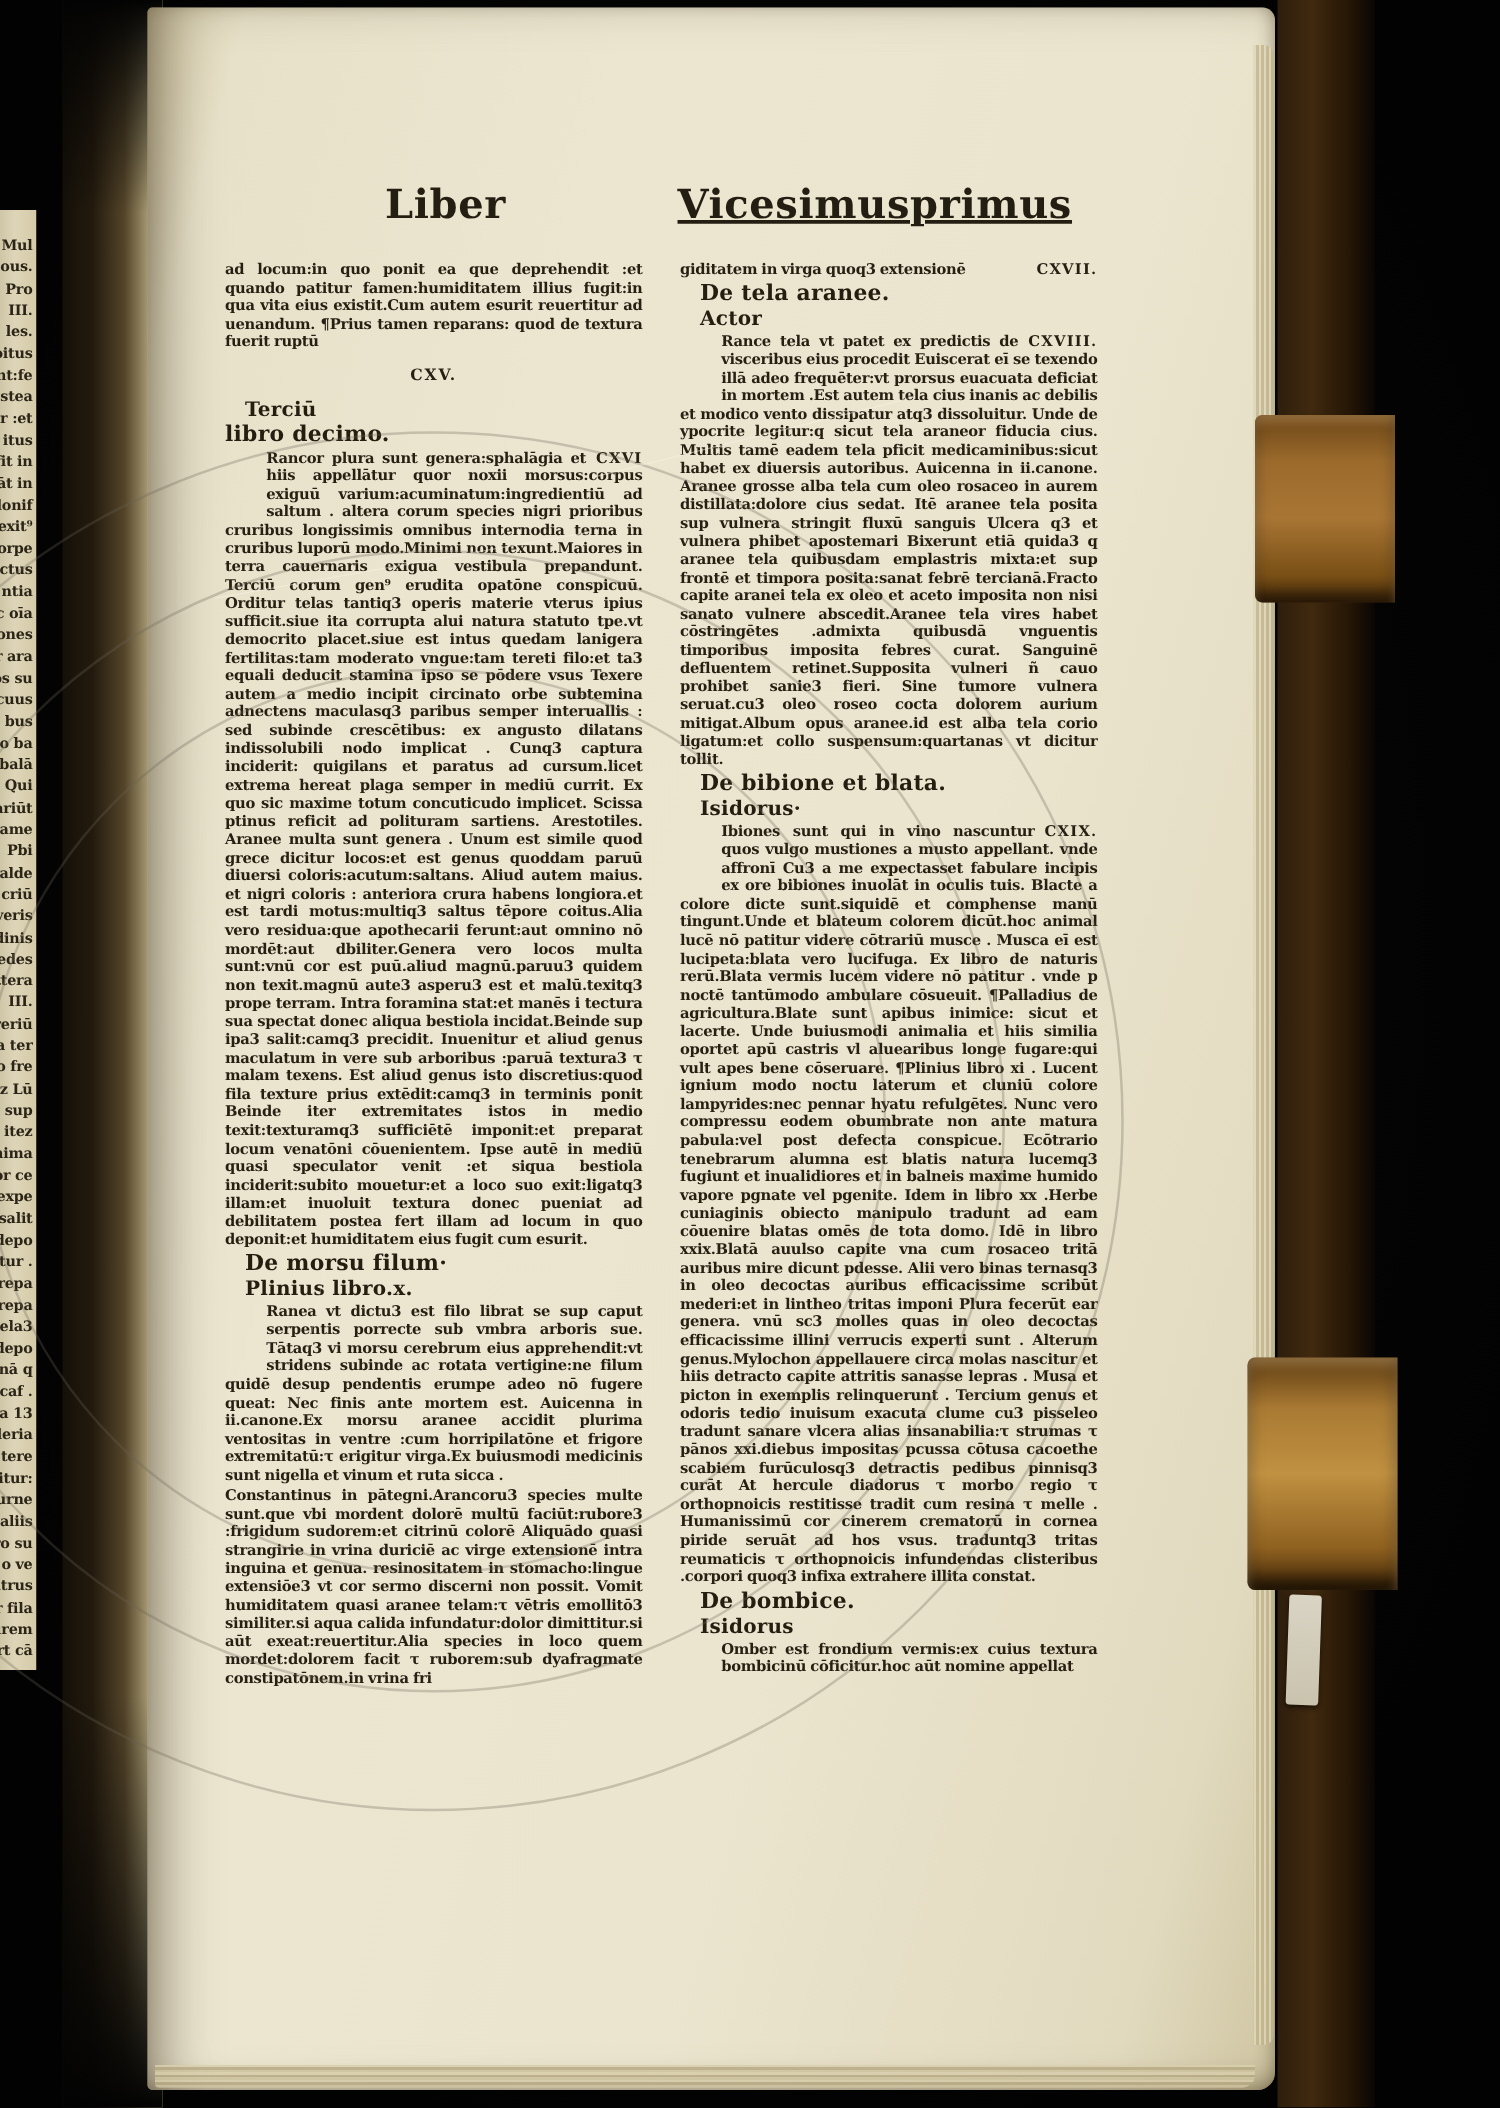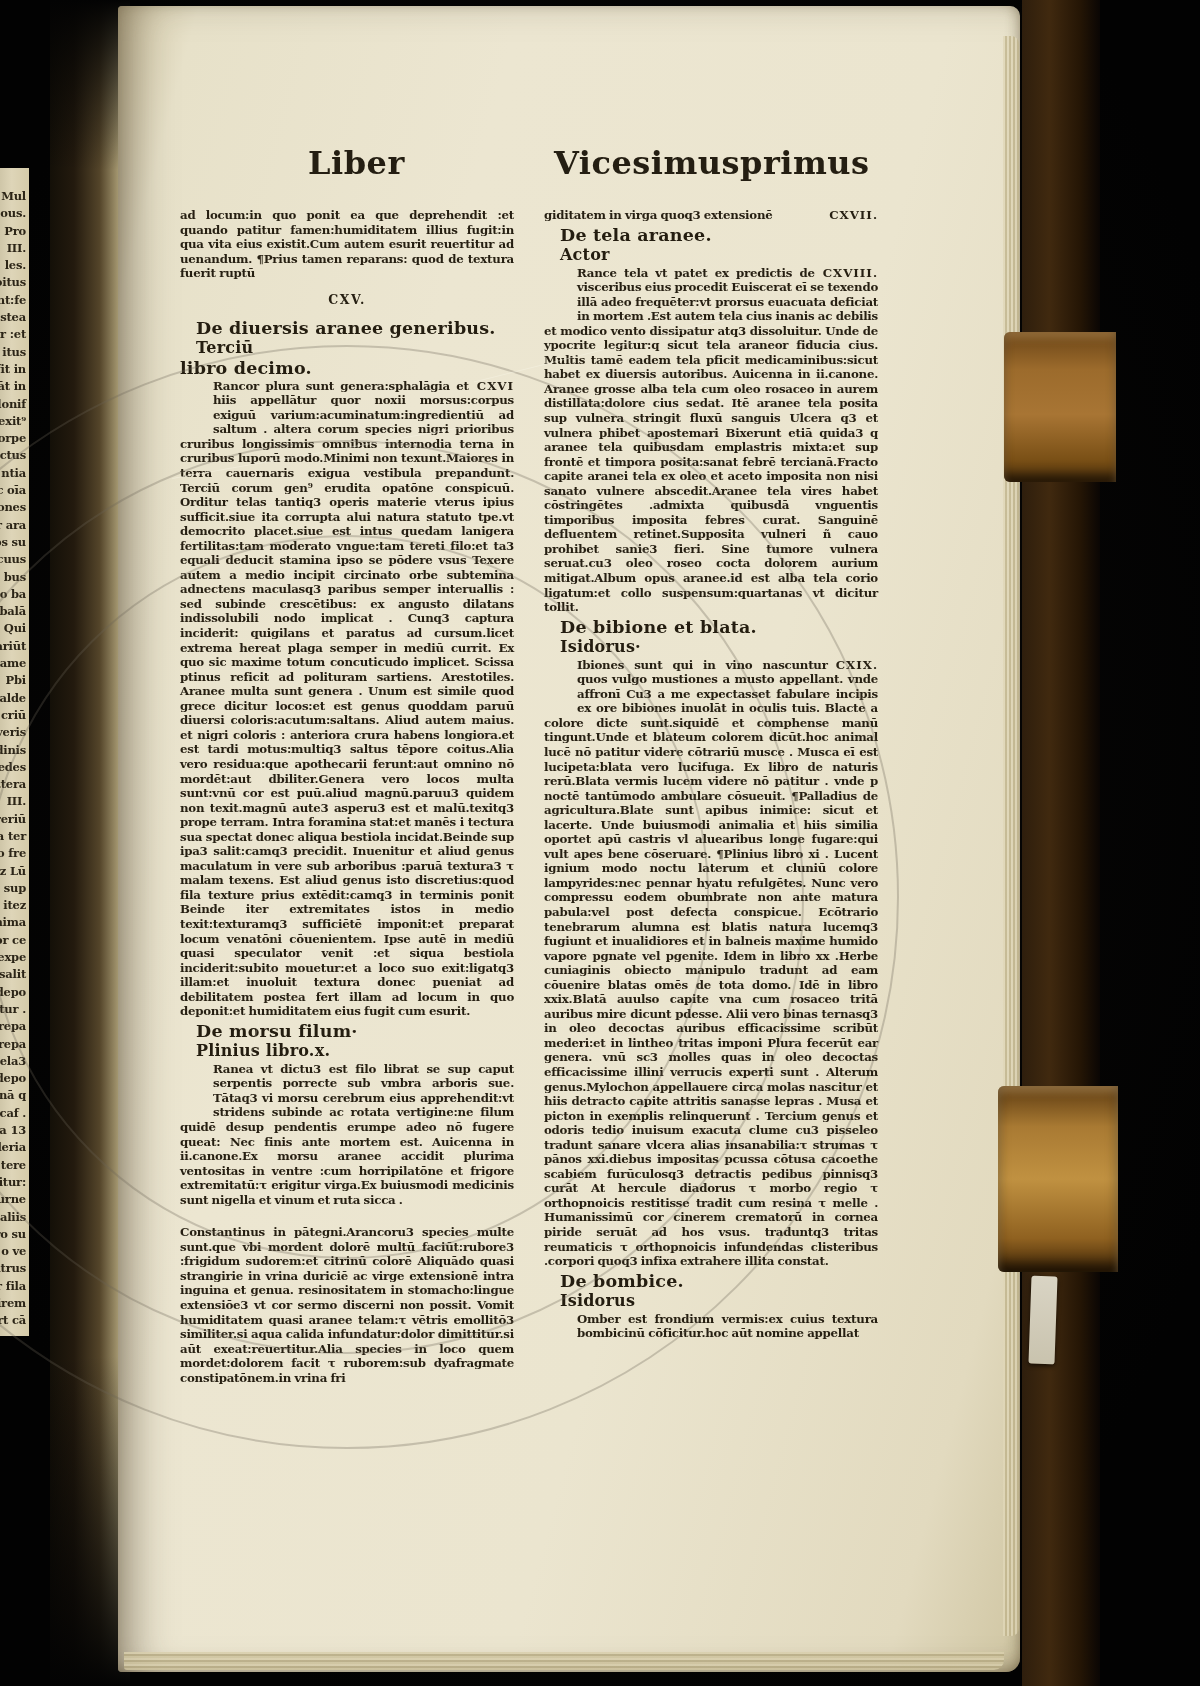--- a/index.html
+++ b/index.html
@@ -46,30 +46,30 @@
   .page-right-edges{
     position:absolute;right:1px;top:30px;width:16px;height:1600px;
     background:repeating-linear-gradient(90deg,#e0d7b8 0 2px,#c0b48c 2px 4px);
     border-radius:0 8px 8px 0;opacity:.8;
   }
   
   .running-head{position:absolute;top:138px;left:0;width:100%;height:40px;}
   .head-title{position:absolute;font-size:32px;font-weight:bold;color:#241e12;
     letter-spacing:0.5px;}
   .head-left{left:190px;}
-  .head-right{left:436px;}
+  .head-right{left:424px;text-decoration:underline;}
   
   .col{position:absolute;top:202px;width:334px;color:#261f12;}
   .col-left{left:62px;}
   .col-right{left:426px;}
   .para{
     margin:0;font-size:11.8px;font-weight:bold;line-height:14.55px;
     text-align:justify;letter-spacing:-0.25px;word-spacing:-0.5px;
   }
-  .para + .para{margin-top:18px;}
+  .para + .para{margin-top:2px;}
   .initial-space{float:left;width:33px;height:44px;}
   .chap-inline{float:right;font-weight:bold;letter-spacing:1px;padding-left:8px;}
   .chapter-line{font-size:12.5px;font-weight:bold;letter-spacing:1.5px;margin:11px 0;}
   .chapter-center{text-align:center;}
   .heading{margin:2px 0 1px 0;font-size:17.5px;font-weight:bold;line-height:20px;
     letter-spacing:0.2px;color:#241d10;}
   .heading .h-row{display:flex;justify-content:space-between;align-items:baseline;padding:0 6px 0 16px;flex-direction:column;}
   .heading .h-author{font-size:16px;}
   .heading .h-sub{font-size:17.5px;padding-left:0;}
   
@@ -187,21 +187,20 @@
 <div class="page">
   <div class="running-head">
     <span class="head-title head-left">Liber</span>
     <span class="head-title head-right">Vicesimusprimus</span>
   </div>
   <div class="col col-left">
       <p class="para">ad locum:in quo ponit ea que deprehendit :et quando patitur famen:humiditatem illius fugit:in qua vita eius existit.Cum autem esurit reuertitur ad uenandum. ¶Prius tamen reparans: quod de textura fuerit ruptū</p>
       <div class="chapter-line chapter-center">CXV.</div>
       <div class="heading">
         <div class="h-row">
-          <span class="h-main">De diuersis aranee generibus.</span>
           <span class="h-author">Terciū</span>
         </div>
         <div class="h-sub">libro decimo.</div>
       </div>
       <p class="para"><span class="initial-space"></span><span class="chap-inline">CXVI</span>Rancor plura sunt genera:sphalāgia et hiis appellātur quor noxii morsus:corpus exiguū varium:acuminatum:ingredientiū ad saltum . altera corum species nigri prioribus cruribus longissimis omnibus internodia terna in cruribus luporū modo.Minimi non texunt.Maiores in terra cauernaris exigua vestibula prepandunt. Terciū corum gen⁹ erudita opatōne conspicuū. Orditur telas tantiq3 operis materie vterus ipius sufficit.siue ita corrupta alui natura statuto tpe.vt democrito placet.siue est intus quedam lanigera fertilitas:tam moderato vngue:tam tereti filo:et ta3 equali deducit stamina ipso se pōdere vsus Texere autem a medio incipit circinato orbe subtemina adnectens maculasq3 paribus semper interuallis : sed subinde crescētibus: ex angusto dilatans indissolubili nodo implicat . Cunq3 captura inciderit: quigilans et paratus ad cursum.licet extrema hereat plaga semper in mediū currit. Ex quo sic maxime totum concuticudo implicet. Scissa ptinus reficit ad polituram sartiens. Arestotiles. Aranee multa sunt genera . Unum est simile quod grece dicitur locos:et est genus quoddam paruū diuersi coloris:acutum:saltans. Aliud autem maius. et nigri coloris : anteriora crura habens longiora.et est tardi motus:multiq3 saltus tēpore coitus.Alia vero residua:que apothecarii ferunt:aut omnino nō mordēt:aut dbiliter.Genera vero locos multa sunt:vnū cor est puū.aliud magnū.paruu3 quidem non texit.magnū aute3 asperu3 est et malū.texitq3 prope terram. Intra foramina stat:et manēs i tectura sua spectat donec aliqua bestiola incidat.Beinde sup ipa3 salit:camq3 precidit. Inuenitur et aliud genus maculatum in vere sub arboribus :paruā textura3 τ malam texens. Est aliud genus isto discretius:quod fila texture prius extēdit:camq3 in terminis ponit Beinde iter extremitates istos in medio texit:texturamq3 sufficiētē imponit:et preparat locum venatōni cōuenientem. Ipse autē in mediū quasi speculator venit :et siqua bestiola inciderit:subito mouetur:et a loco suo exit:ligatq3 illam:et inuoluit textura donec pueniat ad debilitatem postea fert illam ad locum in quo deponit:et humiditatem eius fugit cum esurit.</p>
       <div class="heading">
         <div class="h-row">
           <span class="h-main">De morsu filum·</span>
           <span class="h-author">Plinius libro.x.</span>
         </div>

